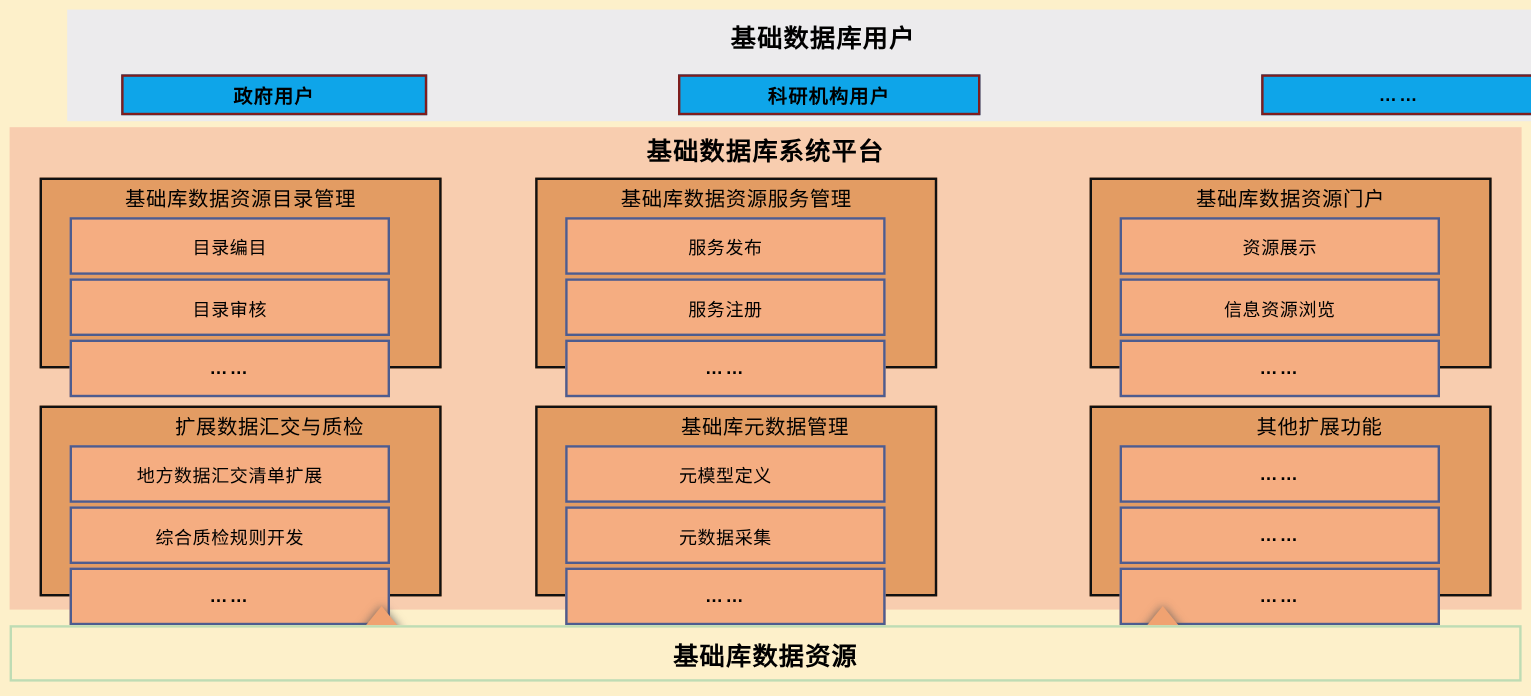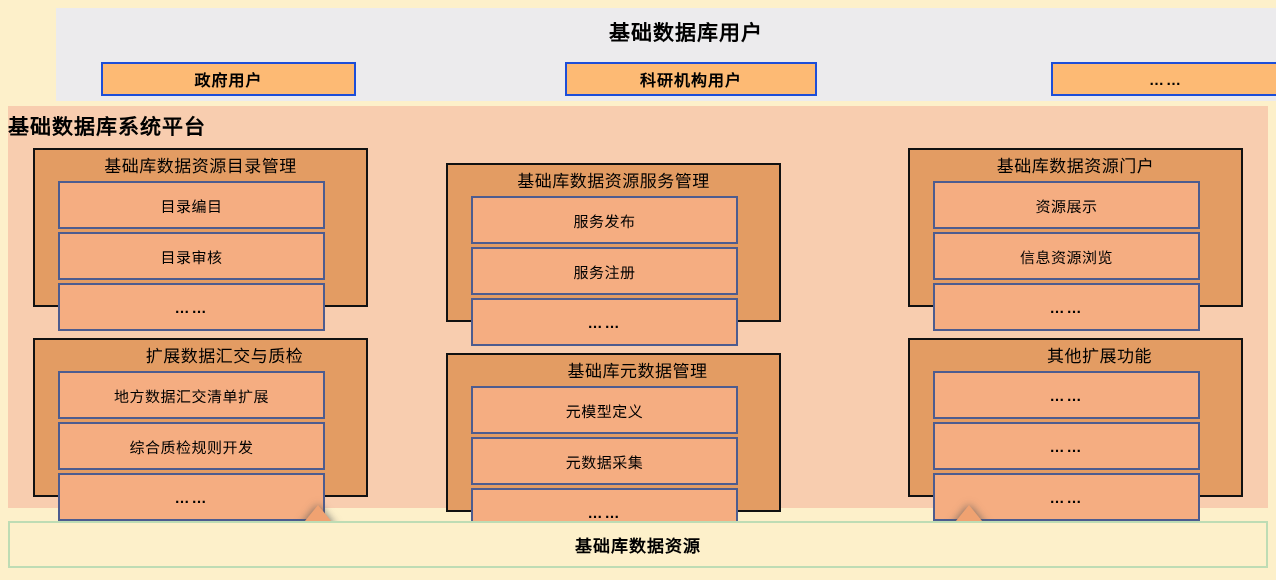--- a/index.html
+++ b/index.html
@@ -46,22 +46,22 @@
     position: absolute;
     left: 0;
     top: 49px;
     width: 100%;
     height: 44px;
   }
   .user-box {
     position: absolute;
     top: 5px;
     height: 34px;
-    background: #fdba74;
-    border: 2px solid #1d4ed8;
+    background: #0ea5e9;
+    border: 2px solid #7f1d1d;
     box-sizing: border-box;
     display: flex;
     align-items: center;
     justify-content: center;
     font-size: 16px;
     font-weight: bold;
     letter-spacing: 1px;
     white-space: nowrap;
   }
   .user-box.u0 { left: 45px;  width: 255px; }
@@ -78,21 +78,21 @@
   .platform-band {
     position: absolute;
     left: 8px;
     top: 106px;
     width: 1260px;
     height: 402px;
     background: #f8cdaf;
     box-sizing: border-box;
   }
   .platform-title {
-    text-align: left;
+    text-align: center;
     font-size: 21px;
     font-weight: bold;
     letter-spacing: 1px;
     padding-top: 10px;
     line-height: 1;
     white-space: nowrap;
   }
 
   .group-grid {
     position: absolute;
@@ -104,21 +104,21 @@
 
   .group {
     position: absolute;
     width: 335px;
     height: 159px;
     background: #e39c63;
     border: 2px solid #111;
     box-sizing: border-box;
   }
   .group.c0 { left: 25px; }
-  .group.c1 { left: 438px; margin-top: 15px; }
+  .group.c1 { left: 438px; }
   .group.c2 { left: 900px; }
   .group.r0 { top: 0px; }
   .group.r1 { top: 190px; padding-left: 48px; }
 
   .group-title {
     text-align: center;
     font-size: 17px;
     font-weight: normal;
     letter-spacing: 0.5px;
     line-height: 1;
@@ -169,21 +169,21 @@
     width: 1260px;
     height: 47px;
     background: #fdf0ca;
     border: 2px solid #bedcb4;
     box-sizing: border-box;
     display: flex;
     align-items: center;
     justify-content: center;
   }
   .footer-title {
-    font-size: 17px;
+    font-size: 21px;
     font-weight: bold;
     letter-spacing: 1px;
     white-space: nowrap;
   }
 </style>
 </head>
 <body>
 
 <div id="root">
 

